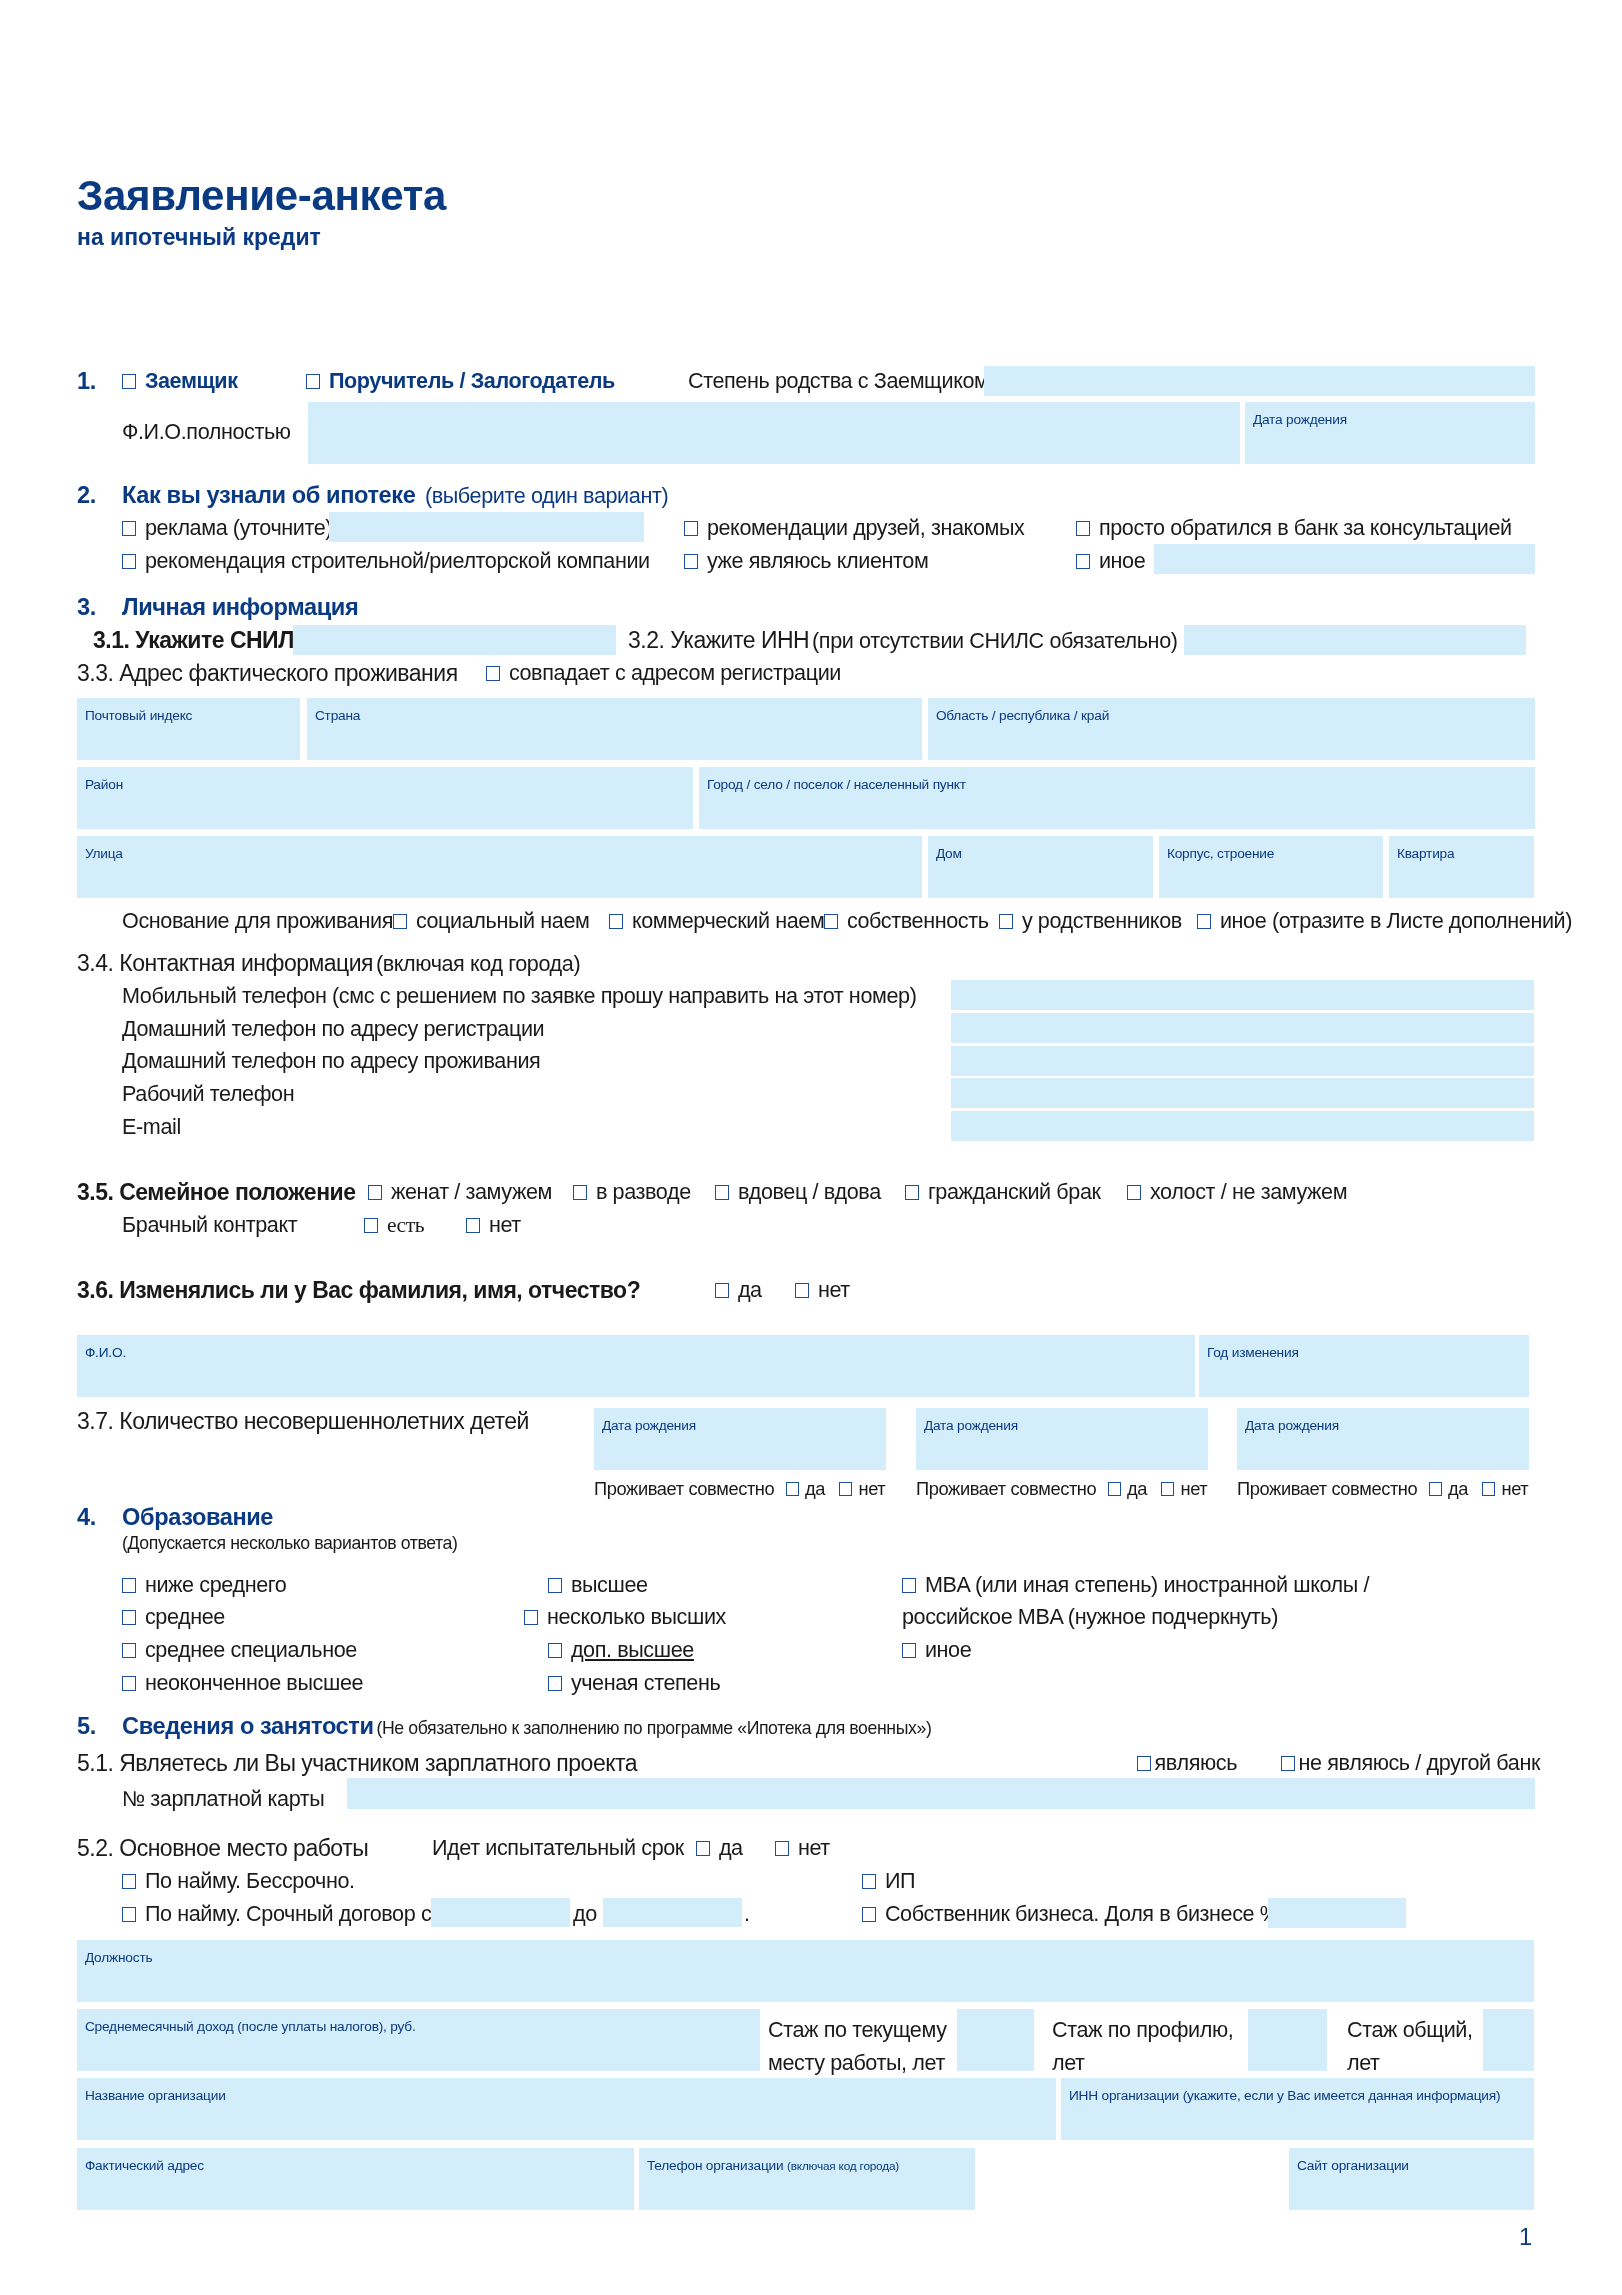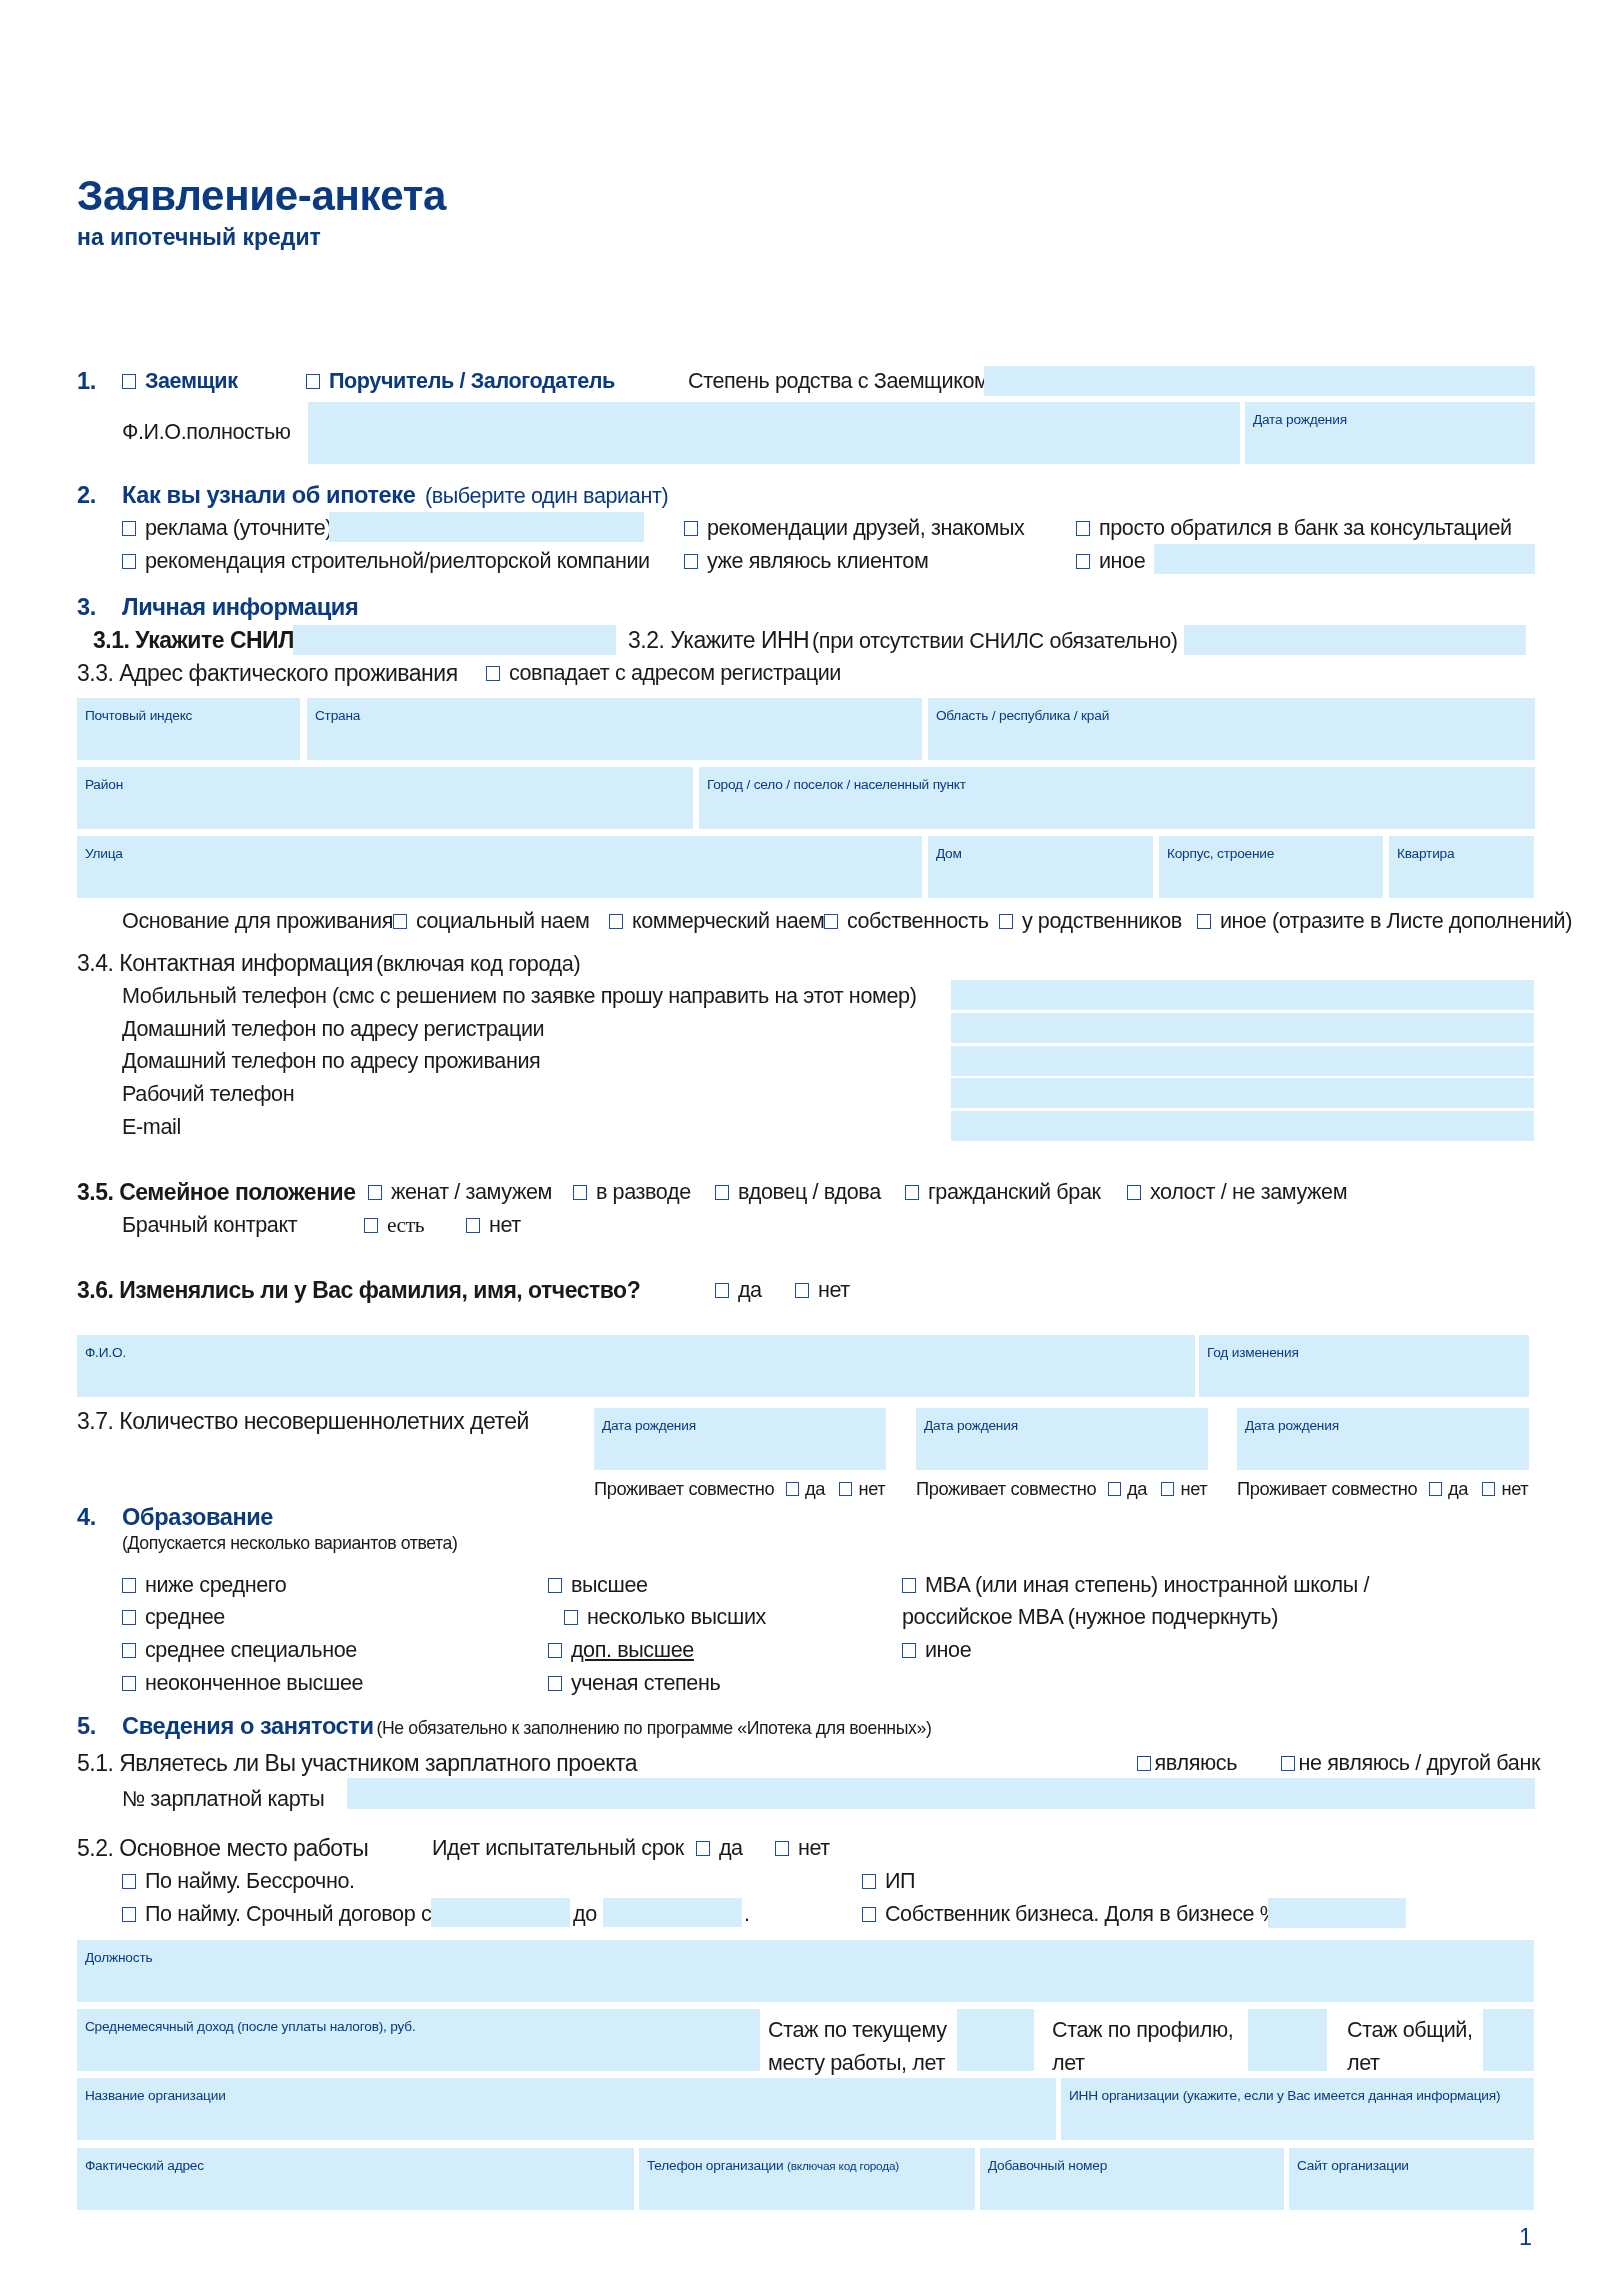--- a/index.html
+++ b/index.html
@@ -215,21 +215,21 @@
     <span class="cb"></span><span>ниже среднего</span></div>
   <div class="opt" style="left:122px;top:1604px;">
     <span class="cb"></span><span>среднее</span></div>
   <div class="opt" style="left:122px;top:1637px;">
     <span class="cb"></span><span>среднее специальное</span></div>
   <div class="opt" style="left:122px;top:1670px;">
     <span class="cb"></span><span>неоконченное высшее</span></div>
 
   <div class="opt" style="left:548px;top:1572px;">
     <span class="cb"></span><span>высшее</span></div>
-  <div class="opt" style="left:564px;top:1604px;">
+  <div class="opt" style="left:524px;top:1604px;">
     <span class="cb"></span><span>несколько высших</span></div>
   <div class="opt" style="left:548px;top:1637px;text-decoration:underline;">
     <span class="cb"></span><span>доп. высшее</span></div>
   <div class="opt" style="left:548px;top:1670px;">
     <span class="cb"></span><span>ученая степень</span></div>
 
   <div class="opt" style="left:902px;top:1572px;">
     <span class="cb"></span><span>MBA (или иная степень) иностранной школы /</span></div>
   <div class="abs t" style="left:902px;top:1604px;">российское MBA (нужное подчеркнуть)</div>
   <div class="opt" style="left:902px;top:1637px;">
@@ -301,22 +301,19 @@
   <div class="fld" style="left:1061px;top:2078px;width:473px;height:62px;">
     <span class="lbl">ИНН организации (укажите, если у Вас имеется данная информация)</span>
     </div>
 
   <div class="fld" style="left:77px;top:2148px;width:557px;height:62px;">
     <span class="lbl">Фактический адрес</span>
     </div>
   <div class="fld" style="left:639px;top:2148px;width:336px;height:62px;">
     <span class="lbl"><span>Телефон организации</span> <span style="font-size:11.8px;">(включая код города)</span></span>
     </div>
-  <div class="fld" style="left:980px;top:2148px;width:304px;height:62px;">
-    <span class="lbl">Добавочный номер</span>
-    </div>
   <div class="fld" style="left:1289px;top:2148px;width:245px;height:62px;">
     <span class="lbl">Сайт организации</span>
     </div>
 
   <div id="pagenum" class="abs">1</div>
 </div>
 
 
 </body></html>

